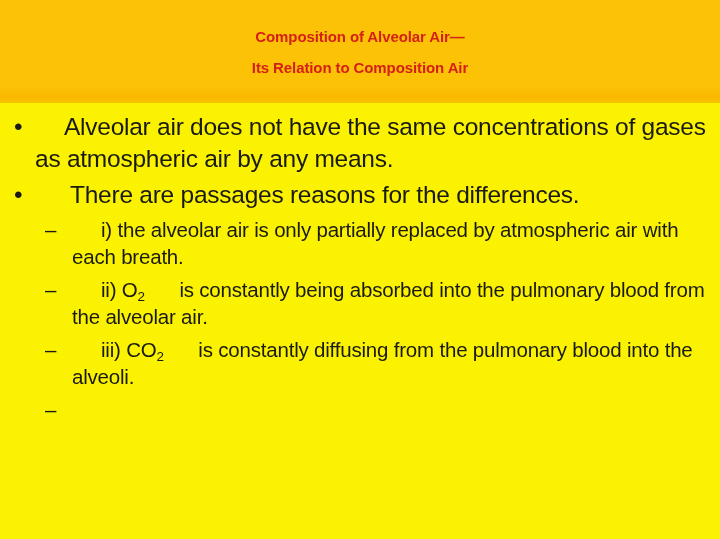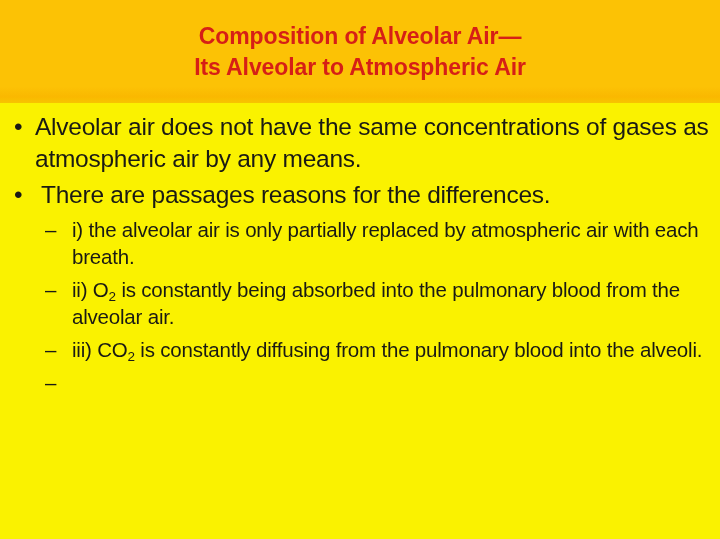--- a/index.html
+++ b/index.html
@@ -30,21 +30,21 @@
     display: flex;
     flex-direction: column;
     align-items: center;
     justify-content: center;
   }
 
   .title-line {
     color: #D61F16;
     font-family: "Liberation Sans", sans-serif;
     font-weight: bold;
-    font-size: 23px;
+    font-size: 15px;
     line-height: 31px;
     letter-spacing: -0.1px;
     white-space: nowrap;
     text-align: left;
   }
 
   
   #body-area {
     position: absolute;
     left: 0;
@@ -96,30 +96,30 @@
     font-size: 20.5px;
     line-height: 27px;
   }
 
   .l2 sub {
     font-size: 0.66em;
     vertical-align: -0.28em;
     line-height: 0;
   }
 
-  .txt { display: inline; }
+  .txt { display: inline; margin-left: 29px; }
 </style>
 </head>
 <body>
 
 <div id="slide">
 
   <div id="title-band">
     <div class="title-line">Composition of Alveolar Air—</div>
-    <div class="title-line">Its Alveolar to Atmospheric Air</div>
+    <div class="title-line">Its Relation to Composition Air</div>
   </div>
 
   <div id="body-area">
 
     <div class="l1">
       <span class="mark">•</span>
       <span class="txt">Alveolar air does not have the same concentrations of gases as atmospheric air by any means.</span>
     </div>
 
     <div class="l1 indent-extra">

